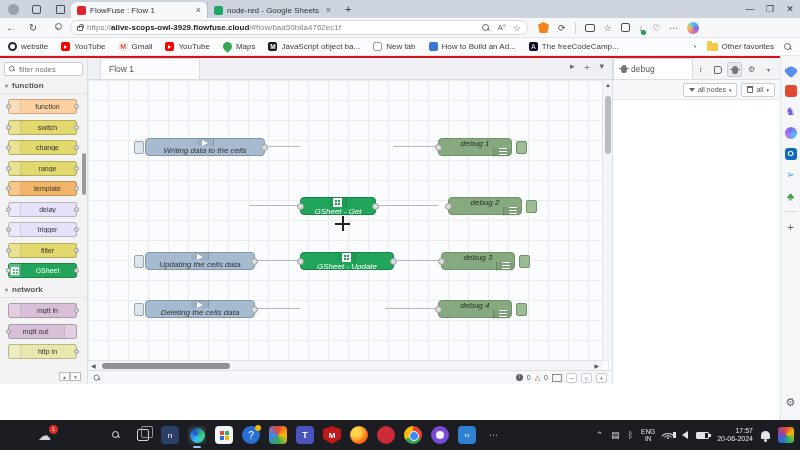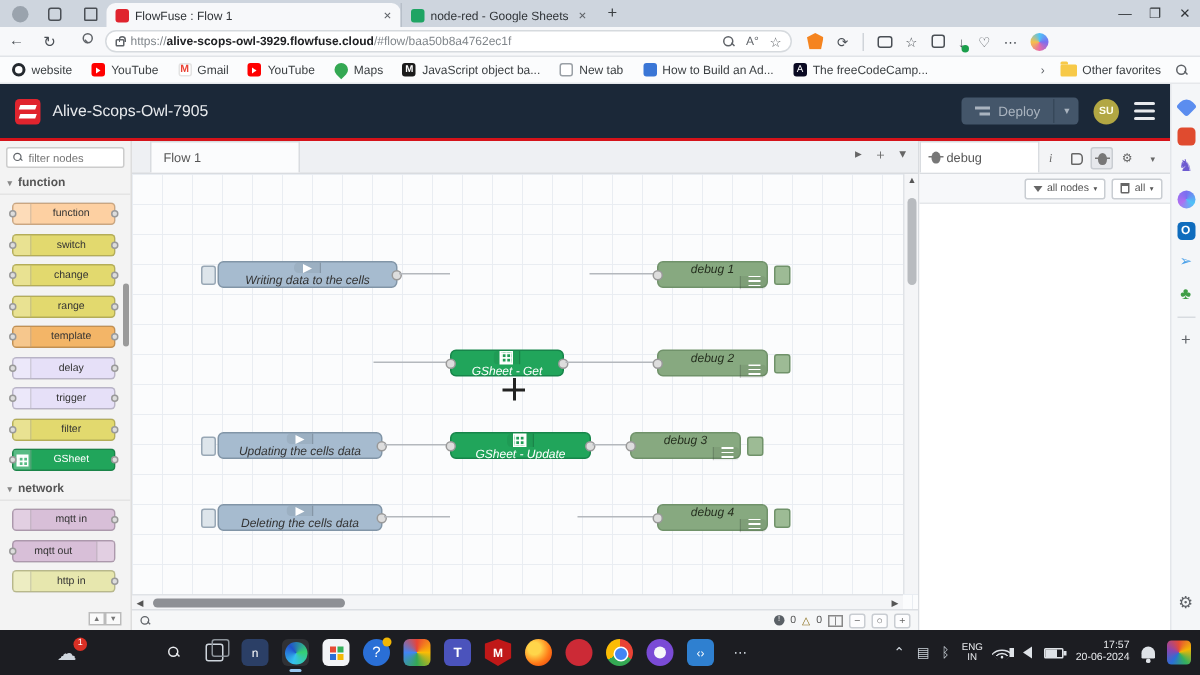--- a/index.html
+++ b/index.html
@@ -5,21 +5,21 @@
   * { margin:0; padding:0; box-sizing:border-box; }
   body { font-family:"Liberation Sans",sans-serif; background:#333; }
   #screen { position:relative; width:800px; height:450px; overflow:hidden; background:#fff; }
 
   
   #tabstrip { position:absolute; top:0; left:0; width:800px; height:18px; background:#ced5de; display:flex; align-items:flex-end; }
   .strip-ico { width:14px; height:12px; margin:0 4px 3px 6px; display:flex; align-items:center; justify-content:center; color:#555; font-size:9px; }
   .profile-dot { width:11px; height:11px; border-radius:50%; background:#9aa3ad; margin:0 4px 3px 8px; }
   .sq-outline { width:9px; height:9px; border:1.3px solid #4a4f55; border-radius:2px; }
   .tab { height:16px; display:flex; align-items:center; gap:4px; padding:0 6px; font-size:8px; color:#2f3337; }
-  .tab.active { background:#f7f8fa; border-radius:6px 6px 0 0; width:196px; }
+  .tab.active { background:#f7f8fa; border-radius:6px 6px 0 0; width:136px; }
   .tab.inactive { width:130px; border-left:1px solid #b7bfc9; }
   .tab .close { margin-left:auto; color:#5f6368; font-size:9px; }
   .favicon { width:9px; height:9px; border-radius:2px; flex:0 0 auto; }
   .fav-flowfuse { background:#e0242e; }
   .fav-sheets { background:#1ea463; }
   .tab-title { overflow:hidden; white-space:nowrap; text-overflow:ellipsis; }
   #new-tab-btn { font-size:11px; color:#3c4043; margin:0 0 3px 8px; }
   #win-controls { margin-left:auto; display:flex; align-items:center; height:18px; }
   #win-controls span { width:20px; text-align:center; font-size:9px; color:#303437; }
 
@@ -327,39 +327,20 @@
     <span class="rail-ico r-m365"></span>
     <span class="rail-ico r-outlook">O</span>
     <span class="rail-ico r-plane">➢</span>
     <span class="rail-ico r-tree">♣</span>
     <span class="rail-div"></span>
     <span class="rail-ico r-plus">+</span>
     <span class="rail-ico r-gear">⚙</span>
   </div>
 
   <div id="app">
-    <div id="nr-header">
-      <div id="nr-logo"></div>
-      <span id="nr-title">Alive-Scops-Owl-7905</span>
-      <div id="nr-right">
-        <div id="deploy-group">
-          <span id="deploy-btn">
-              <span class="deploy-ico"></span>
-              <span>Deploy</span>
-            </span>
-          <span id="deploy-caret">▾</span>
-        </div>
-        <div id="nr-avatar">SU</div>
-        <div class="burger">
-            <span></span>
-            <span></span>
-            <span></span>
-          </div>
-      </div>
-    </div>
     <div id="nr-redline"></div>
 
     <div id="nr-body">
 
       <div id="palette">
         <div id="palette-search">
           <span class="mag" style="transform:scale(.8)"></span>
           <input readonly="" placeholder="filter nodes" style="">
         </div>
         <div class="cat-header">
@@ -487,21 +468,21 @@
           <div class="wire" style="left:161px;top:125px;width:51px"></div>
           <div class="node n-gsheet" style="left:212px;top:117px;width:76px">
             <span class="ia ia-l">
                 <span class="grid-glyph"></span>
               </span>
             <span class="nlabel">GSheet - Get</span>
             <span class="port port-l"></span>
             <span class="port port-r"></span>
           </div>
           <div class="wire" style="left:289px;top:125px;width:61px"></div>
-          <div class="node n-debug" style="left:350px;top:117px;width:74px">
+          <div class="node n-debug" style="left:360px;top:117px;width:74px">
             <span class="nlabel">debug 2</span>
             <span class="ia ia-r">
                 <span class="list-glyph"></span>
               </span>
             <span class="port port-l"></span>
             <span class="dbg-btn"></span>
           </div>
 
           <div class="node n-inject" style="left:57px;top:172px;width:110px">
             <span class="inj-btn"></span>
@@ -514,21 +495,21 @@
           <div class="wire" style="left:168px;top:180px;width:44px"></div>
           <div class="node n-gsheet" style="left:212px;top:172px;width:94px">
             <span class="ia ia-l">
                 <span class="grid-glyph"></span>
               </span>
             <span class="nlabel">GSheet - Update</span>
             <span class="port port-l"></span>
             <span class="port port-r"></span>
           </div>
           <div class="wire" style="left:307px;top:180px;width:43px"></div>
-          <div class="node n-debug" style="left:332px;top:172px;width:74px">
+          <div class="node n-debug" style="left:353px;top:172px;width:74px">
             <span class="nlabel">debug 3</span>
             <span class="ia ia-r">
                 <span class="list-glyph"></span>
               </span>
             <span class="port port-l"></span>
             <span class="dbg-btn"></span>
           </div>
 
           <div class="node n-inject" style="left:57px;top:220px;width:110px">
             <span class="inj-btn"></span>

